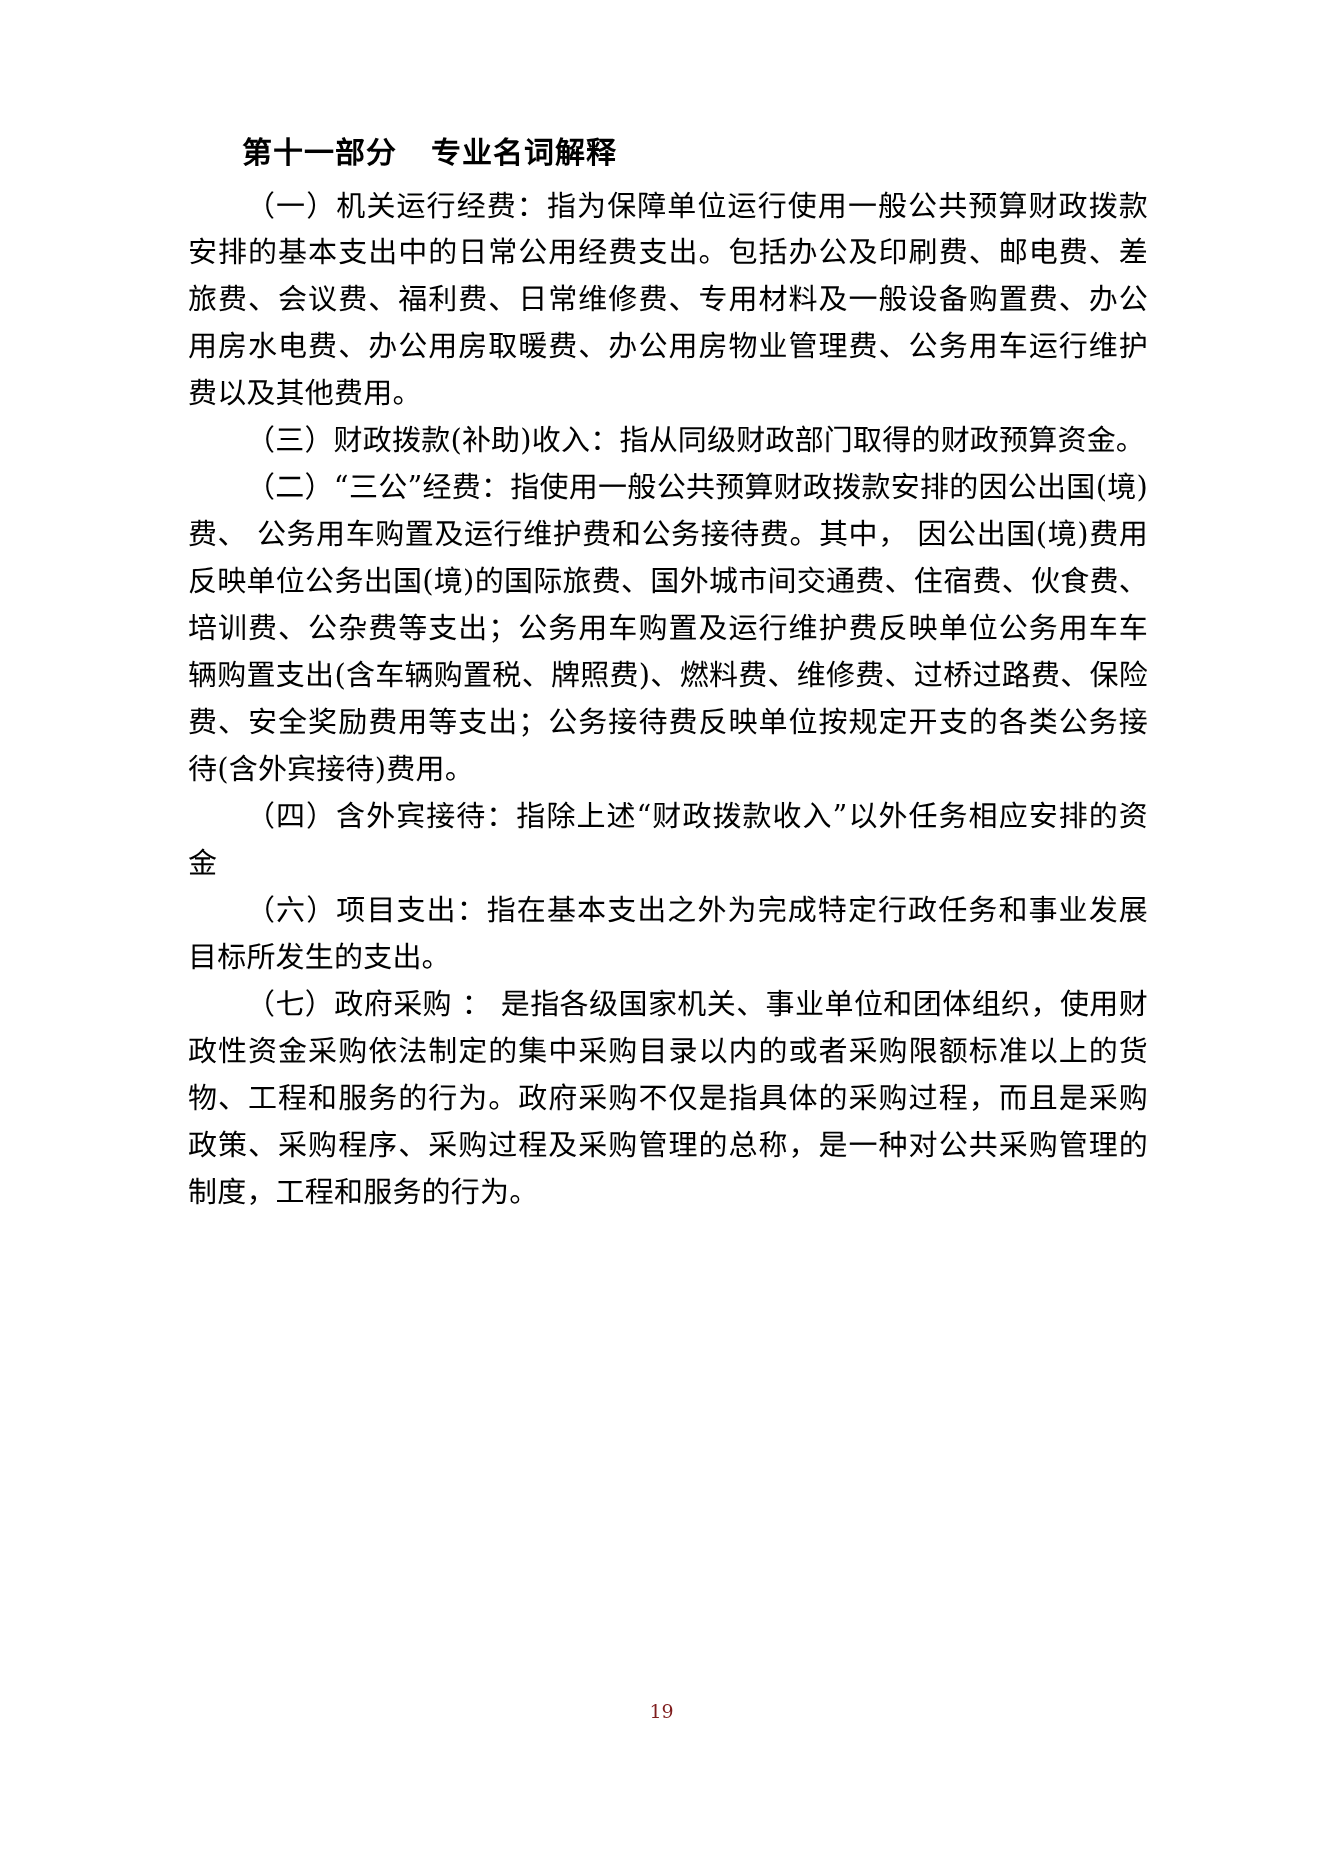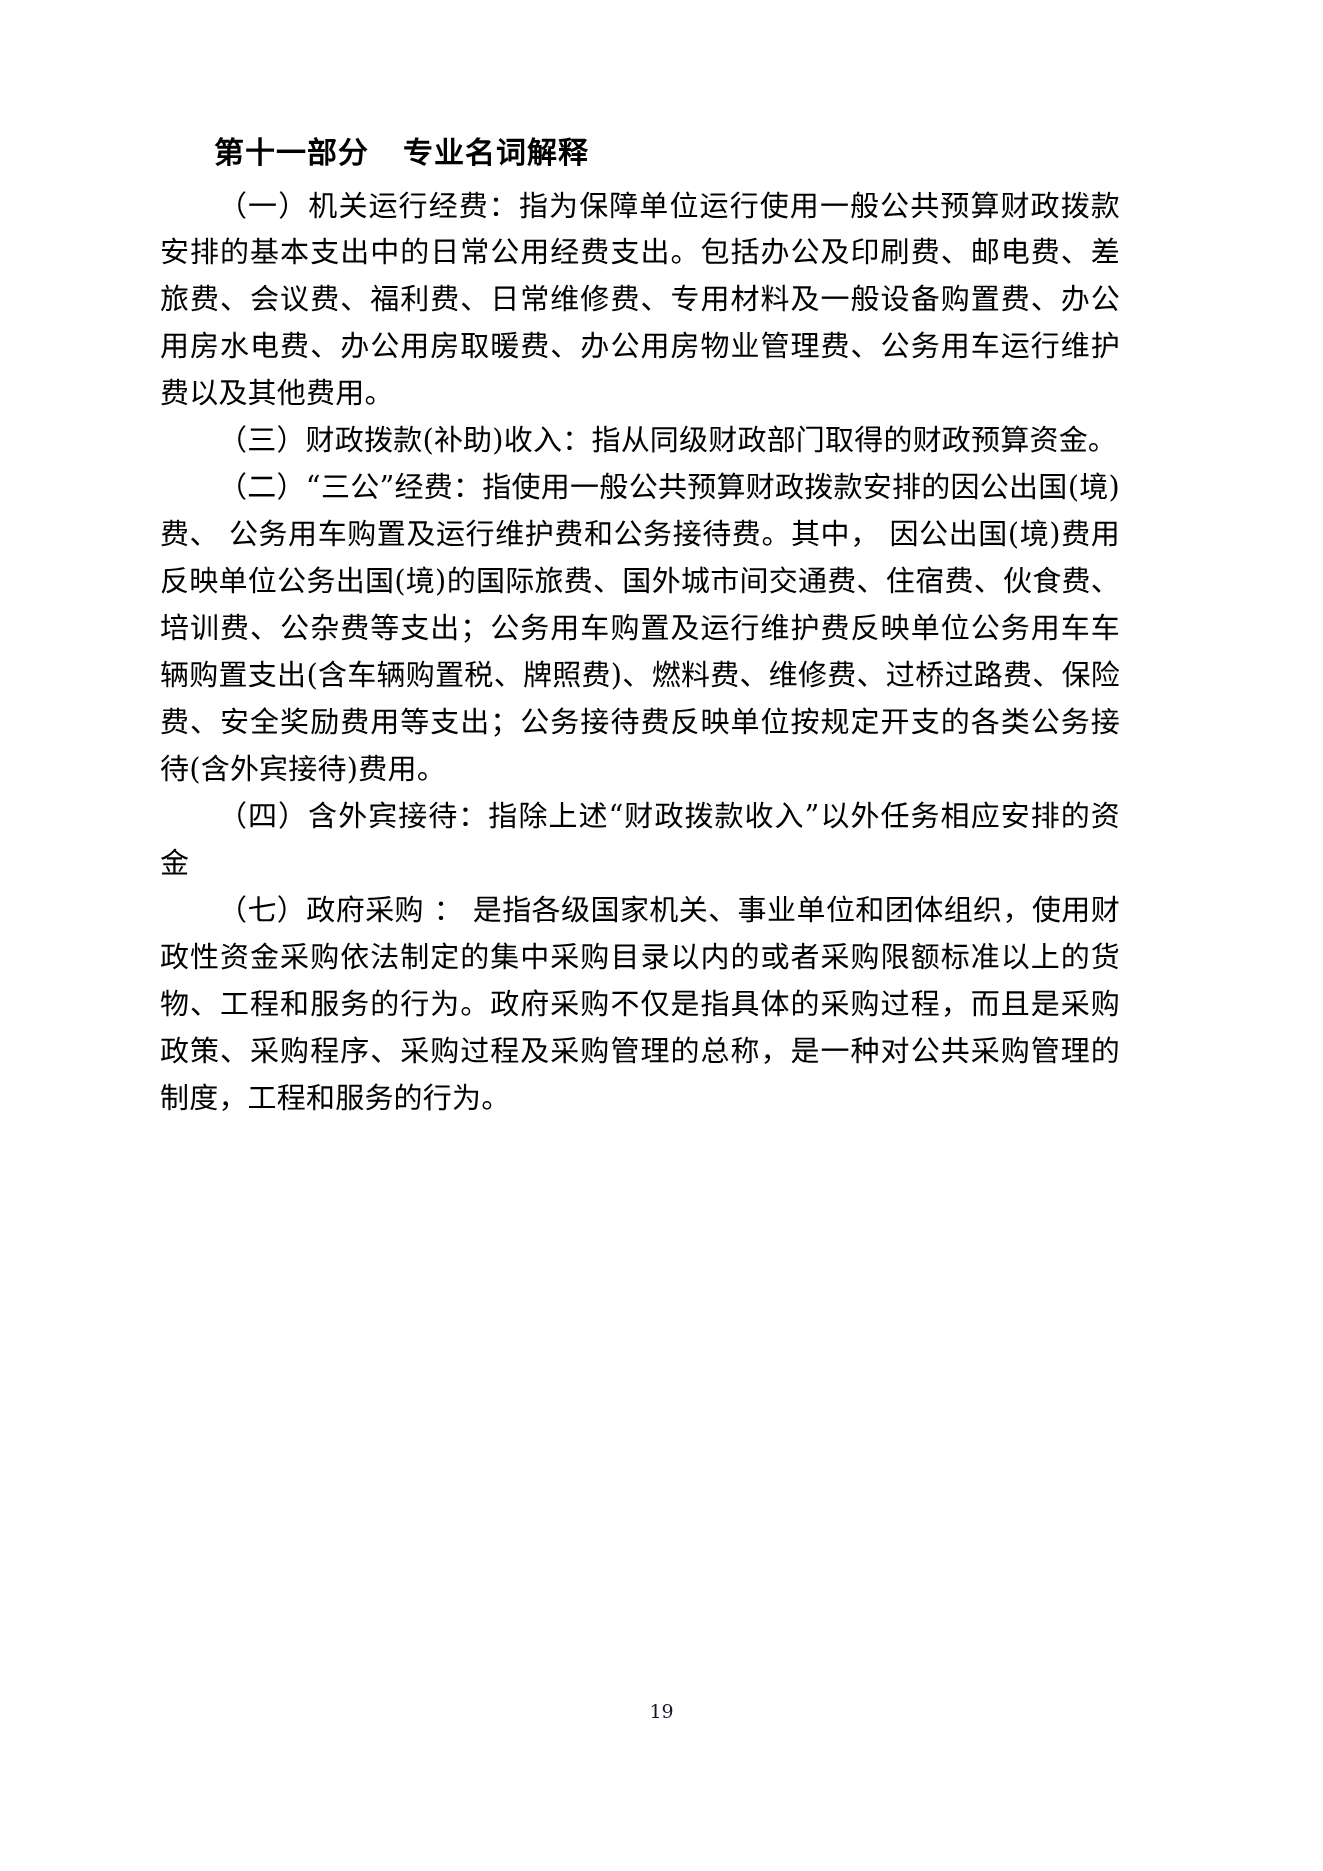--- a/index.html
+++ b/index.html
@@ -19,21 +19,21 @@
   .page {
     position: absolute;
     left: 0;
     top: 0;
     width: 1323px;
     height: 1871px;
     box-sizing: border-box;
   }
   .content {
     position: absolute;
-    left: 160px;
+    left: 188px;
     top: 130px;
     width: 960px;
   }
   .doc-heading {
     font-size: 30px;
     font-weight: bold;
     letter-spacing: 1px;
     margin: 0 0 6px 0;
     padding-left: 54px;
     line-height: 1.55;
@@ -53,33 +53,34 @@
     letter-spacing: 0.2px;
   }
   .page-number {
     position: absolute;
     left: 0;
     top: 1700px;
     width: 1323px;
     text-align: center;
     font-size: 19px;
     font-family: "DejaVu Serif", "Liberation Serif", serif;
-    color: #0f172a;
+    color: #7f1d1d;
   }
 </style>
 </head>
 <body>
 
 <div class="page">
   <div class="content">
 
     <h1 class="doc-heading"><span>第十一部分</span><span class="gap"></span><span>专业名词解释</span></h1>
 
     <p class="para">（一）机关运行经费：指为保障单位运行使用一般公共预算财政拨款安排的基本支出中的日常公用经费支出。包括办公及印刷费、邮电费、差旅费、会议费、福利费、日常维修费、专用材料及一般设备购置费、办公用房水电费、办公用房取暖费、办公用房物业管理费、公务用车运行维护费以及其他费用。</p>
     <p class="para">（三）财政拨款(补助)收入：指从同级财政部门取得的财政预算资金。</p>
     <p class="para">（二）“三公”经费：指使用一般公共预算财政拨款安排的因公出国(境)费、 公务用车购置及运行维护费和公务接待费。其中， 因公出国(境)费用反映单位公务出国(境)的国际旅费、国外城市间交通费、住宿费、伙食费、培训费、公杂费等支出；公务用车购置及运行维护费反映单位公务用车车辆购置支出(含车辆购置税、牌照费)、燃料费、维修费、过桥过路费、保险费、安全奖励费用等支出；公务接待费反映单位按规定开支的各类公务接待(含外宾接待)费用。</p>
     <p class="para">（四）含外宾接待：指除上述“财政拨款收入”以外任务相应安排的资金</p>
+    <p class="para">（六）项目支出：指在基本支出之外为完成特定行政任务和事业发展目标所发生的支出。</p>
     <p class="para">（七）政府采购 ： 是指各级国家机关、事业单位和团体组织，使用财政性资金采购依法制定的集中采购目录以内的或者采购限额标准以上的货物、工程和服务的行为。政府采购不仅是指具体的采购过程，而且是采购政策、采购程序、采购过程及采购管理的总称，是一种对公共采购管理的制度，工程和服务的行为。</p>
 
   </div>
 
   <div class="page-number">19</div>
 </div>
 
 </body></html>

